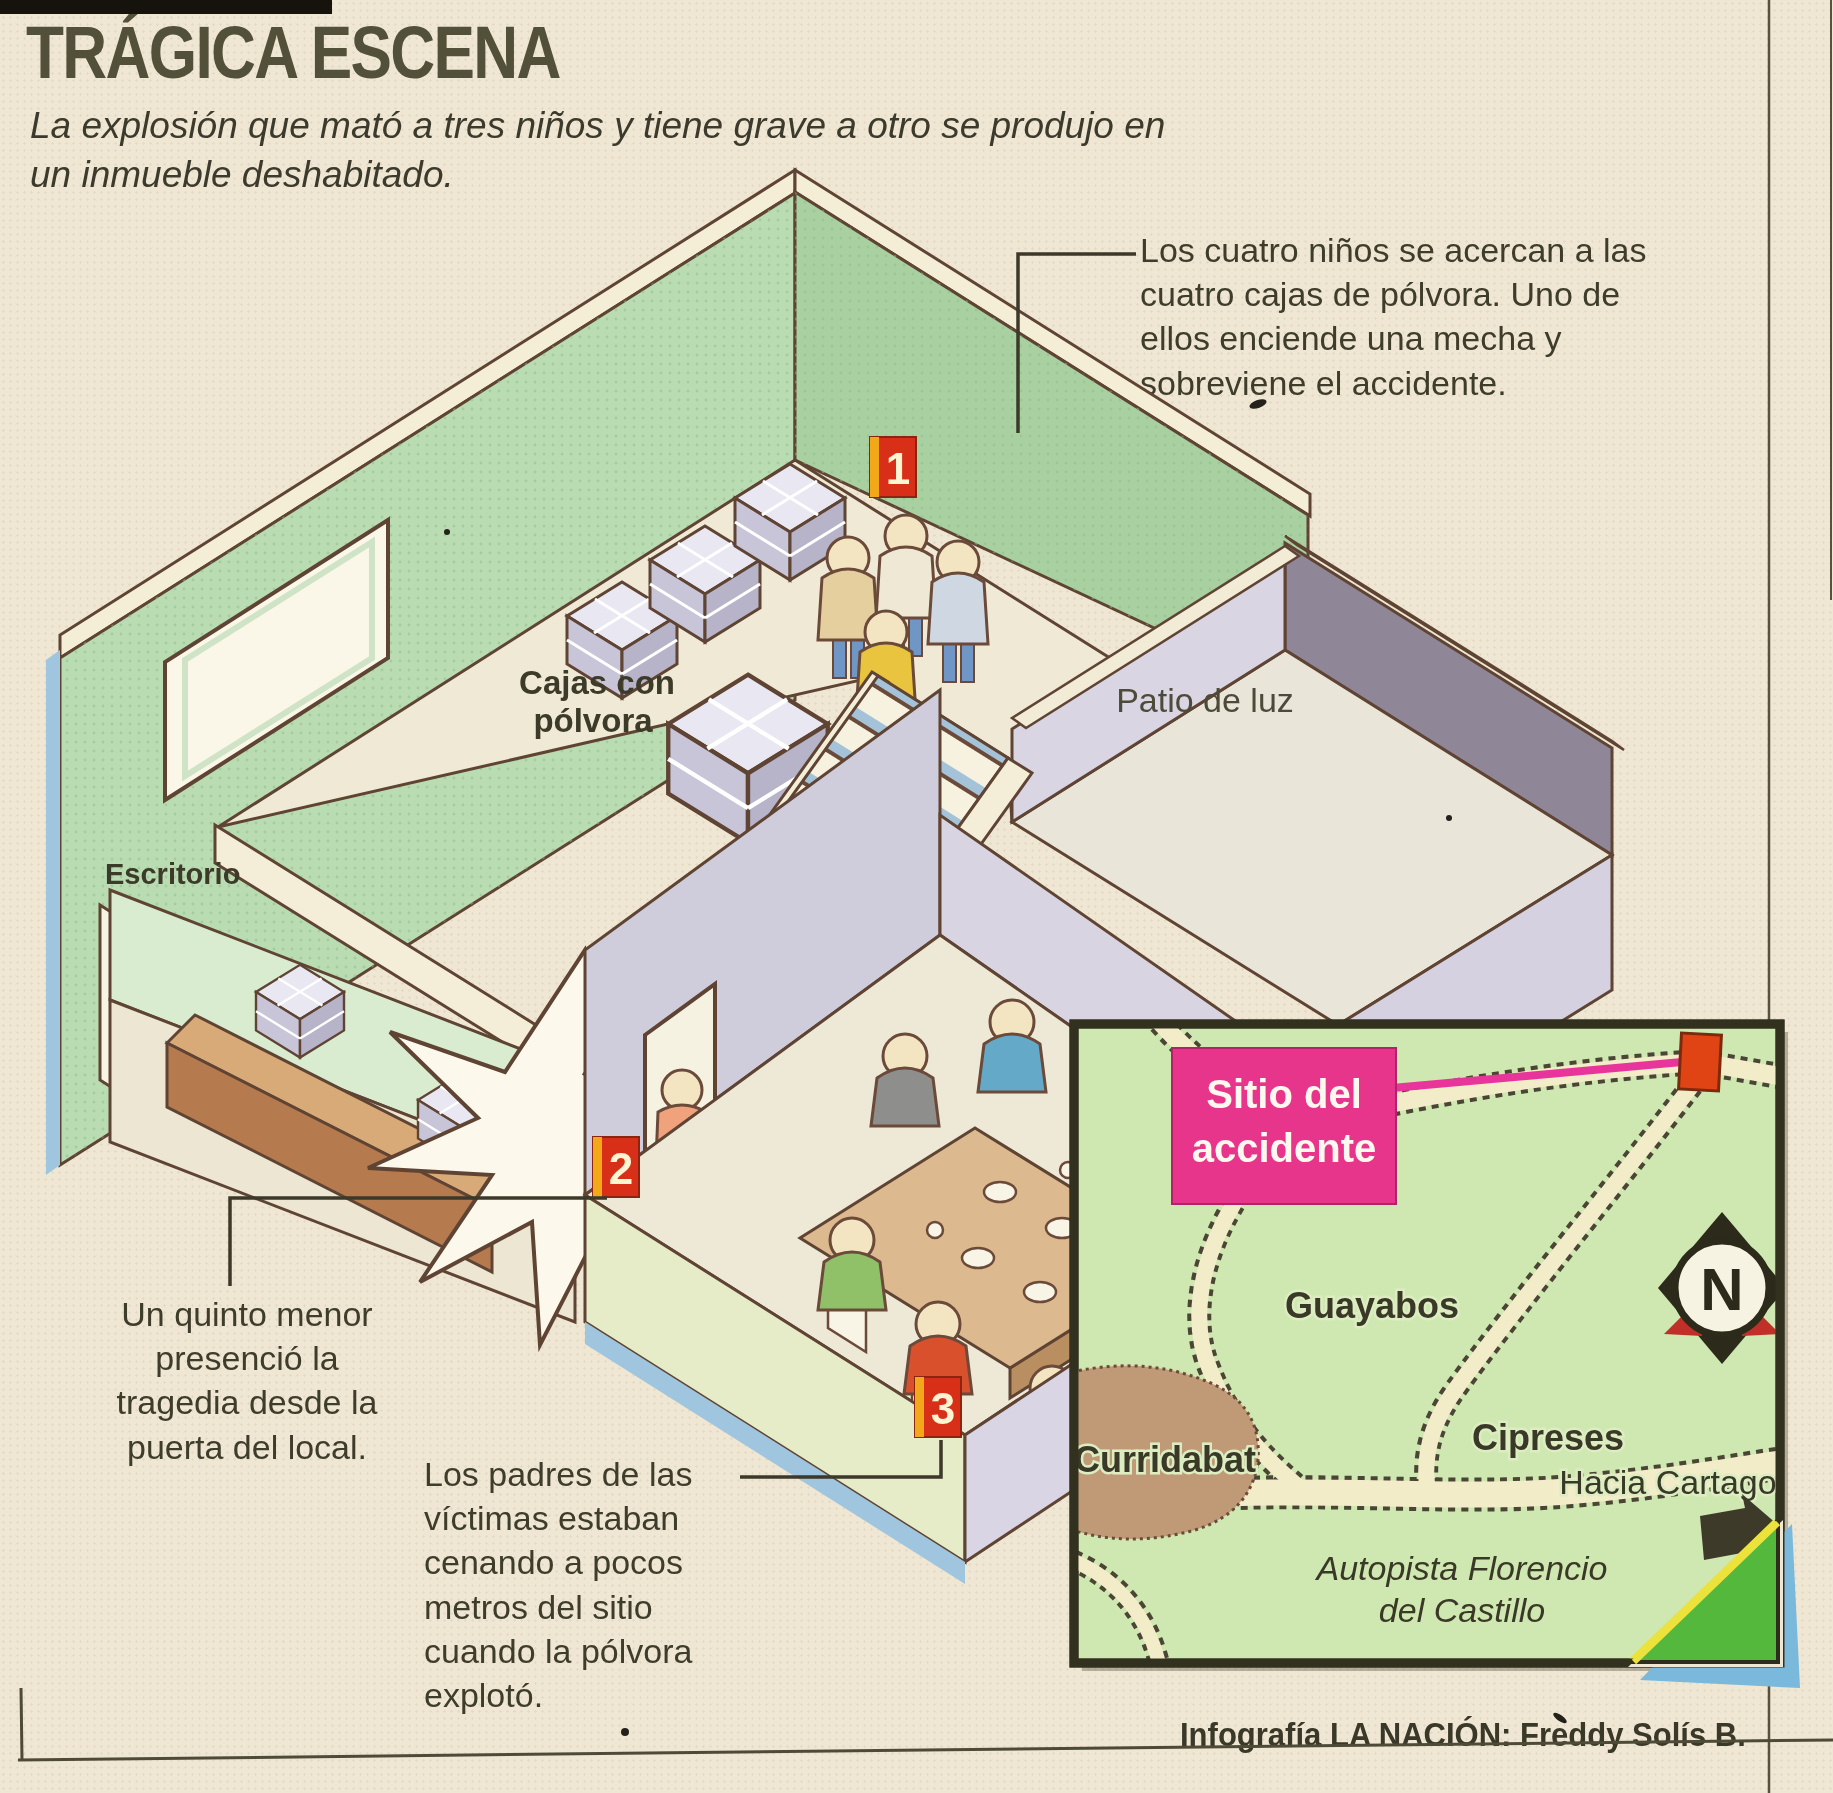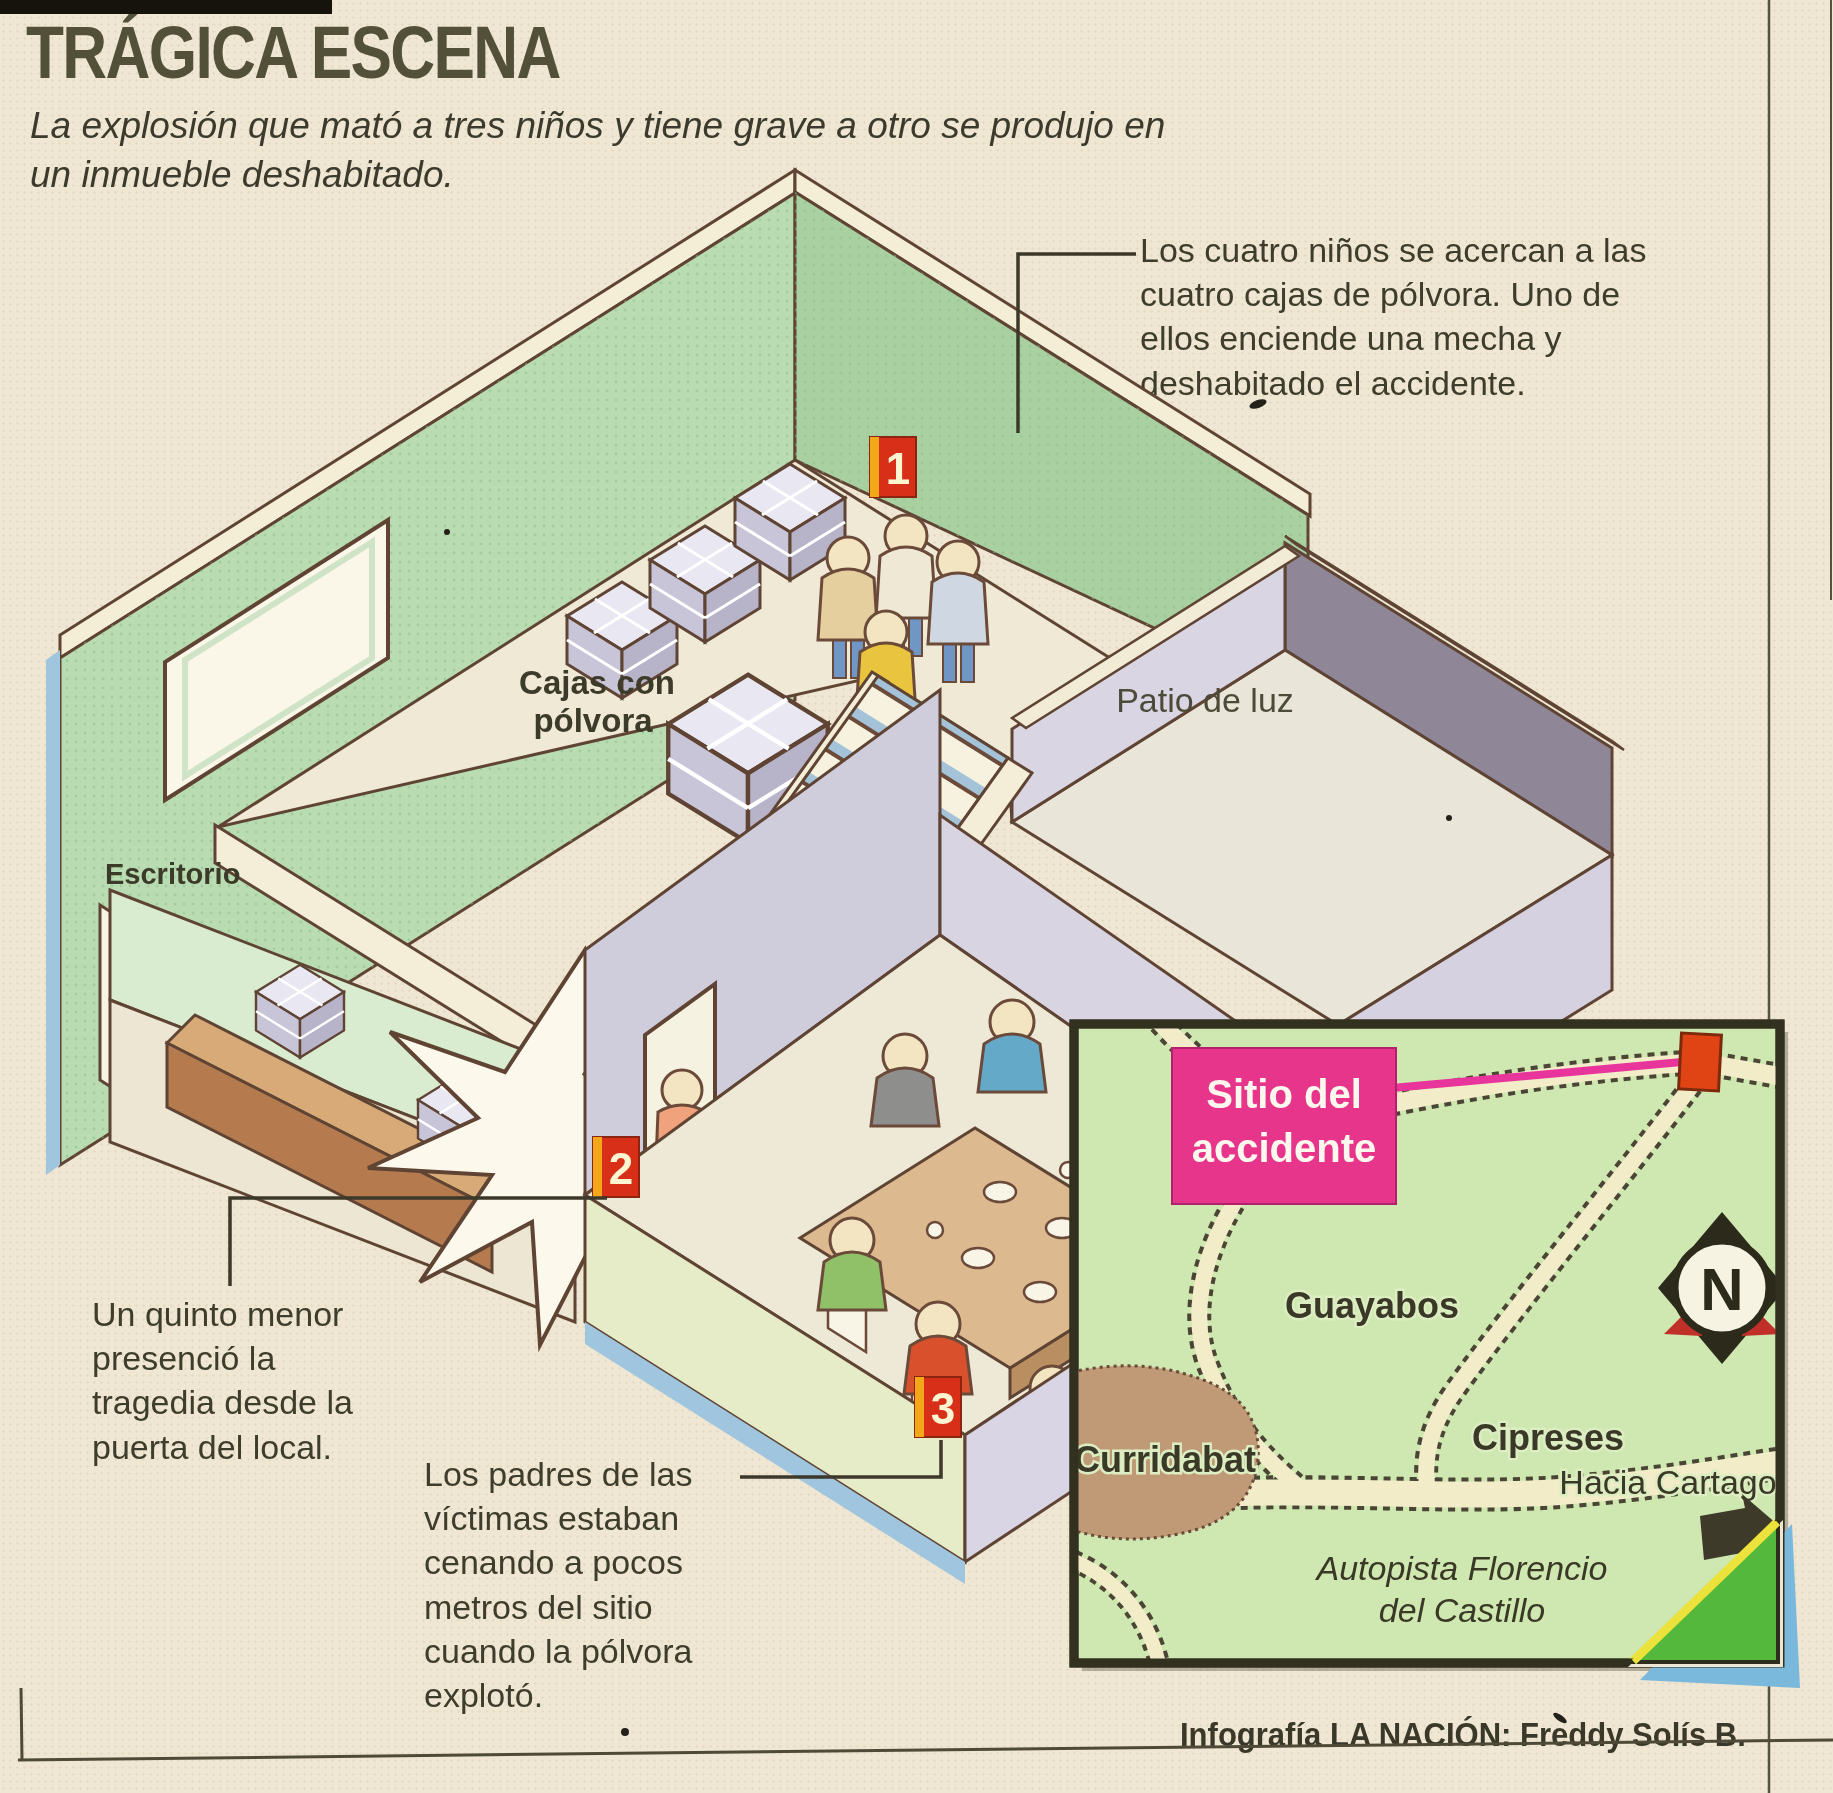--- a/index.html
+++ b/index.html
@@ -20,40 +20,40 @@
     white-space:nowrap;margin:0;
   }
   .subtitle{
     position:absolute;left:30px;top:102px;width:1180px;
     font-size:37px;font-style:italic;color:#3c3a2c;line-height:1.32;
   }
   .callout{
     position:absolute;font-size:34px;line-height:1.30;color:#3e3c2b;
   }
   #callout1{left:1140px;top:228px;width:545px;}
-  #callout2{left:92px;top:1292px;width:310px;}
+  #callout2{left:92px;top:1292px;width:310px;text-align:center;}
   #callout3{left:424px;top:1452px;width:305px;}
   .credit{
     position:absolute;left:1180px;top:1716px;width:640px;
     font-size:33px;font-weight:bold;color:#3a3828;
     transform:scaleX(.94);transform-origin:left top;white-space:nowrap;
   }
   svg text{font-family:"Liberation Sans", sans-serif;}
   .maplabel{font-weight:bold;font-size:36px;fill:#3a3826;paint-order:stroke;stroke:#dcedc2;stroke-width:5px;}
   .scene{position:absolute;left:0;top:0;}
 </style>
 </head>
 <body>
 
 <div class="page">
 
   <h1 class="title">TRÁGICA ESCENA</h1>
   <div class="subtitle">La explosión que mató a tres niños y tiene grave a otro se produjo en un inmueble deshabitado.</div>
 
-  <div class="callout" id="callout1">Los cuatro niños se acercan a las cuatro cajas de pólvora. Uno de ellos enciende una mecha y deshabitado el accidente.</div>
+  <div class="callout" id="callout1">Los cuatro niños se acercan a las cuatro cajas de pólvora. Uno de ellos enciende una mecha y sobreviene el accidente.</div>
   <div class="callout" id="callout2">Un quinto menor presenció la tragedia desde la puerta del local.</div>
   <div class="callout" id="callout3">Los padres de las víctimas estaban cenando a pocos metros del sitio cuando la pólvora explotó.</div>
 
   <div class="credit">Infografía LA NACIÓN: Freddy Solís B.</div>
 
   <svg class="scene" width="1833" height="1793" viewBox="0 0 1833 1793">
     <defs>
       <pattern id="steps" width="40" height="40" patternUnits="userSpaceOnUse" patternTransform="rotate(32)">
         <rect width="40" height="26" fill="#f7f2df"></rect>
         <rect y="26" width="40" height="10" fill="#a5c3d8"></rect>

